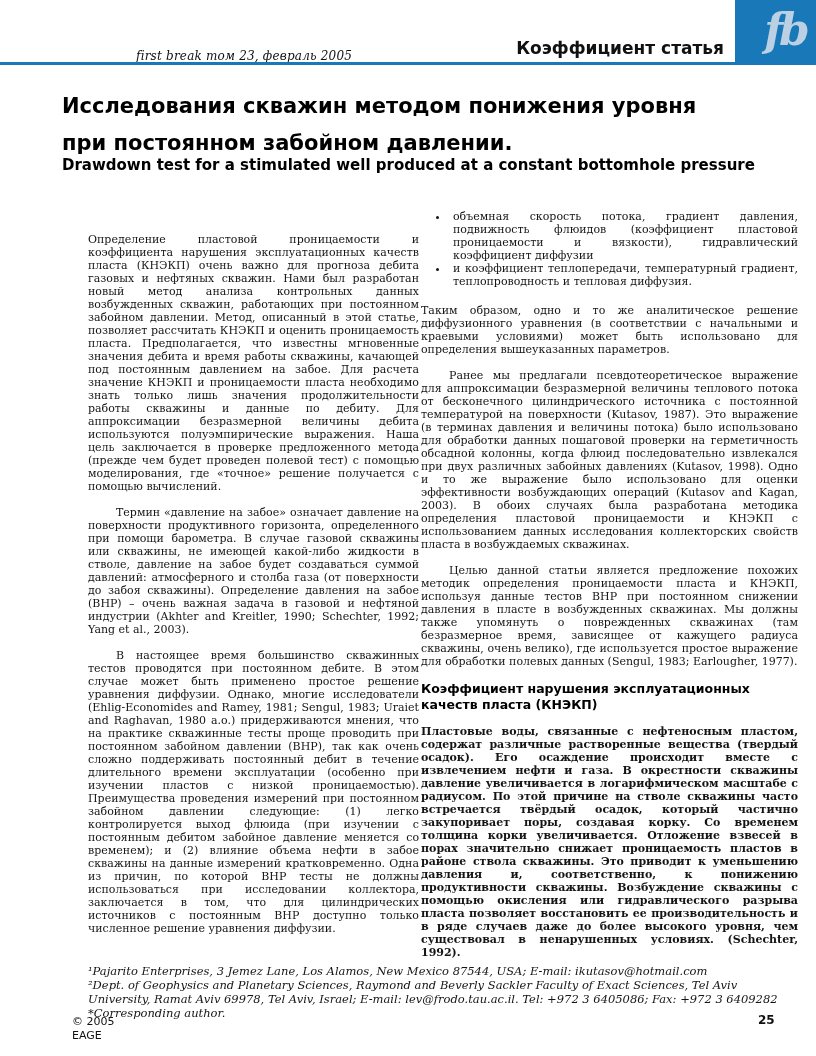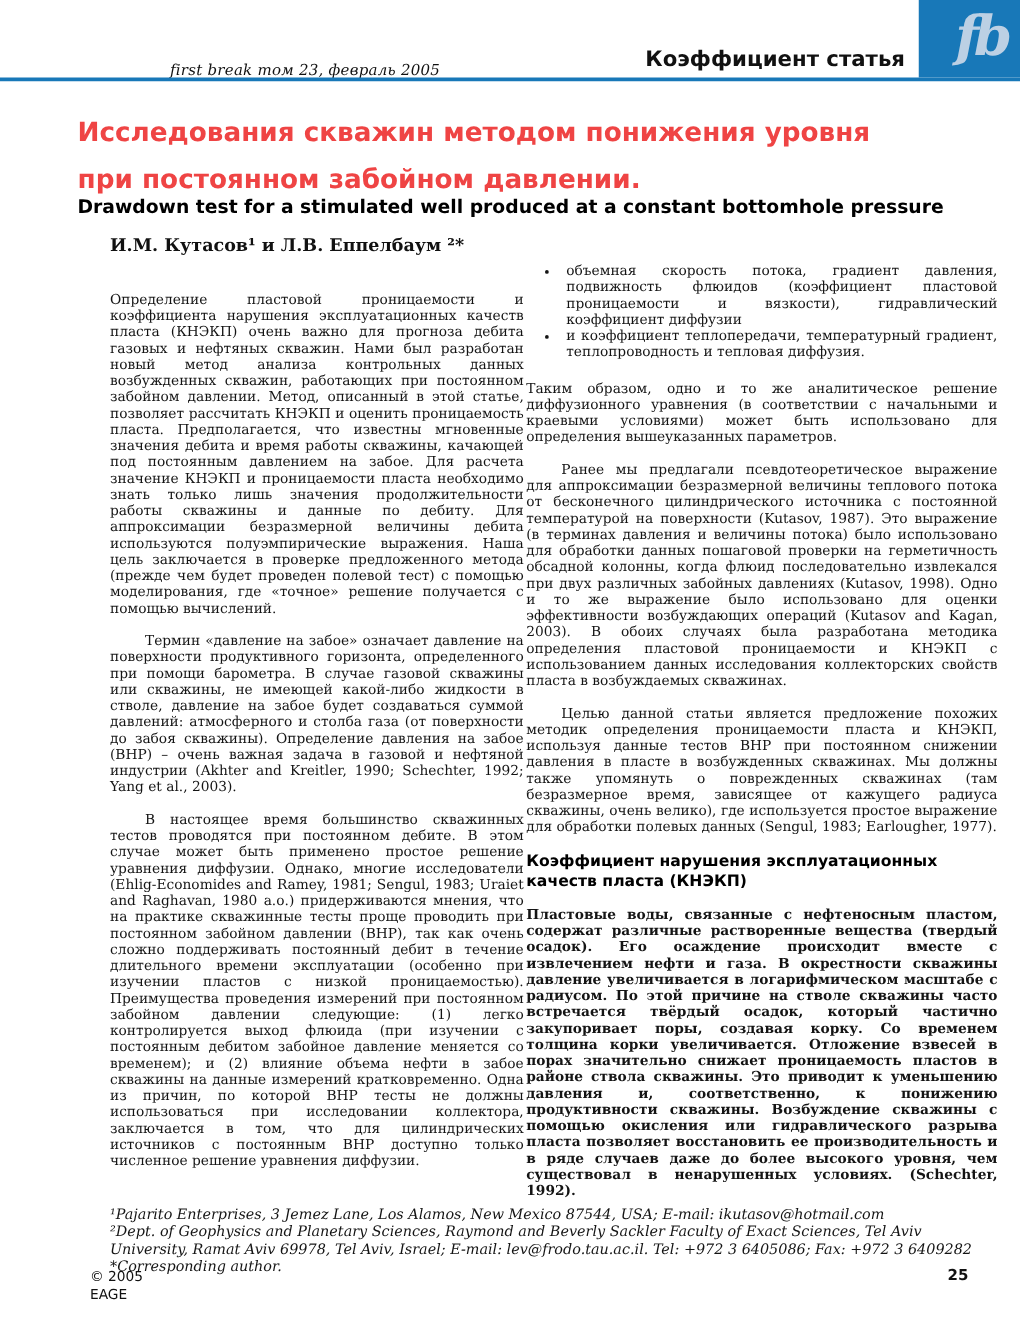--- a/index.html
+++ b/index.html
@@ -37,21 +37,21 @@
     transform: translateY(-1px);
   }
   .header-rule {
     position: absolute; left: 0; top: 62px; width: 816px; height: 3px;
     background: #1878b8;
   }
   
   .title-ru {
     position: absolute; left: 62px; top: 88px; width: 650px;
     font: bold 21px/37px "DejaVu Sans", sans-serif;
-    color: #ef4444;
+    color: #000000;
   }
   .title-en {
     position: absolute; left: 62px; top: 156px; width: 700px;
     font: bold 15px/19px "DejaVu Sans", sans-serif;
     color: #000;
   }
   
   .authors { position: absolute; left: 88px; top: 188px; }
   .authors div {
     font: bold 14px/18px "DejaVu Serif", serif;
@@ -102,21 +102,20 @@
   <div class="section-label">Коэффициент статья</div>
   <div class="logo-box">
     <span class="logo-glyph">fb</span>
   </div>
   <div class="header-rule"></div>
 
   <h1 class="title-ru">Исследования скважин методом понижения уровня при постоянном забойном давлении.</h1>
   <h2 class="title-en">Drawdown test for a stimulated well produced at a constant bottomhole pressure</h2>
 
   <div class="authors">
-    <div>И.М. Кутасов¹ и Л.В. Еппелбаум ²*</div>
   </div>
 
   <div class="col col-left">
     <p>Определение пластовой проницаемости и коэффициента нарушения эксплуатационных качеств пласта (КНЭКП) очень важно для прогноза дебита газовых и нефтяных скважин. Нами был разработан новый метод анализа контрольных данных возбужденных скважин, работающих при постоянном забойном давлении. Метод, описанный в этой статье, позволяет рассчитать КНЭКП и оценить проницаемость пласта. Предполагается, что известны мгновенные значения дебита и время работы скважины, качающей под постоянным давлением на забое. Для расчета значение КНЭКП и проницаемости пласта необходимо знать только лишь значения продолжительности работы скважины и данные по дебиту. Для аппроксимации безразмерной величины дебита используются полуэмпирические выражения. Наша цель заключается в проверке предложенного метода (прежде чем будет проведен полевой тест) с помощью моделирования, где «точное» решение получается с помощью вычислений.</p>
     <p class="indent">Термин «давление на забое» означает давление на поверхности продуктивного горизонта, определенного при помощи барометра. В случае газовой скважины или скважины, не имеющей какой-либо жидкости в стволе, давление на забое будет создаваться суммой давлений: атмосферного и столба газа (от поверхности до забоя скважины). Определение давления на забое (ВНР) – очень важная задача в газовой и нефтяной индустрии (Akhter and Kreitler, 1990; Schechter, 1992; Yang et al., 2003).</p>
     <p class="indent">В настоящее время большинство скважинных тестов проводятся при постоянном дебите. В этом случае может быть применено простое решение уравнения диффузии. Однако, многие исследователи (Ehlig-Economides and Ramey, 1981; Sengul, 1983; Uraiet and Raghavan, 1980 а.о.) придерживаются мнения, что на практике скважинные тесты проще проводить при постоянном забойном давлении (ВНР), так как очень сложно поддерживать постоянный дебит в течение длительного времени эксплуатации (особенно при изучении пластов с низкой проницаемостью). Преимущества проведения измерений при постоянном забойном давлении следующие: (1) легко контролируется выход флюида (при изучении с постоянным дебитом забойное давление меняется со временем); и (2) влияние объема нефти в забое скважины на данные измерений кратковременно. Одна из причин, по которой ВНР тесты не должны использоваться при исследовании коллектора, заключается в том, что для цилиндрических источников с постоянным ВНР доступно только численное решение уравнения диффузии.</p>
   </div>
 
   <div class="col col-right">
     <ul>

